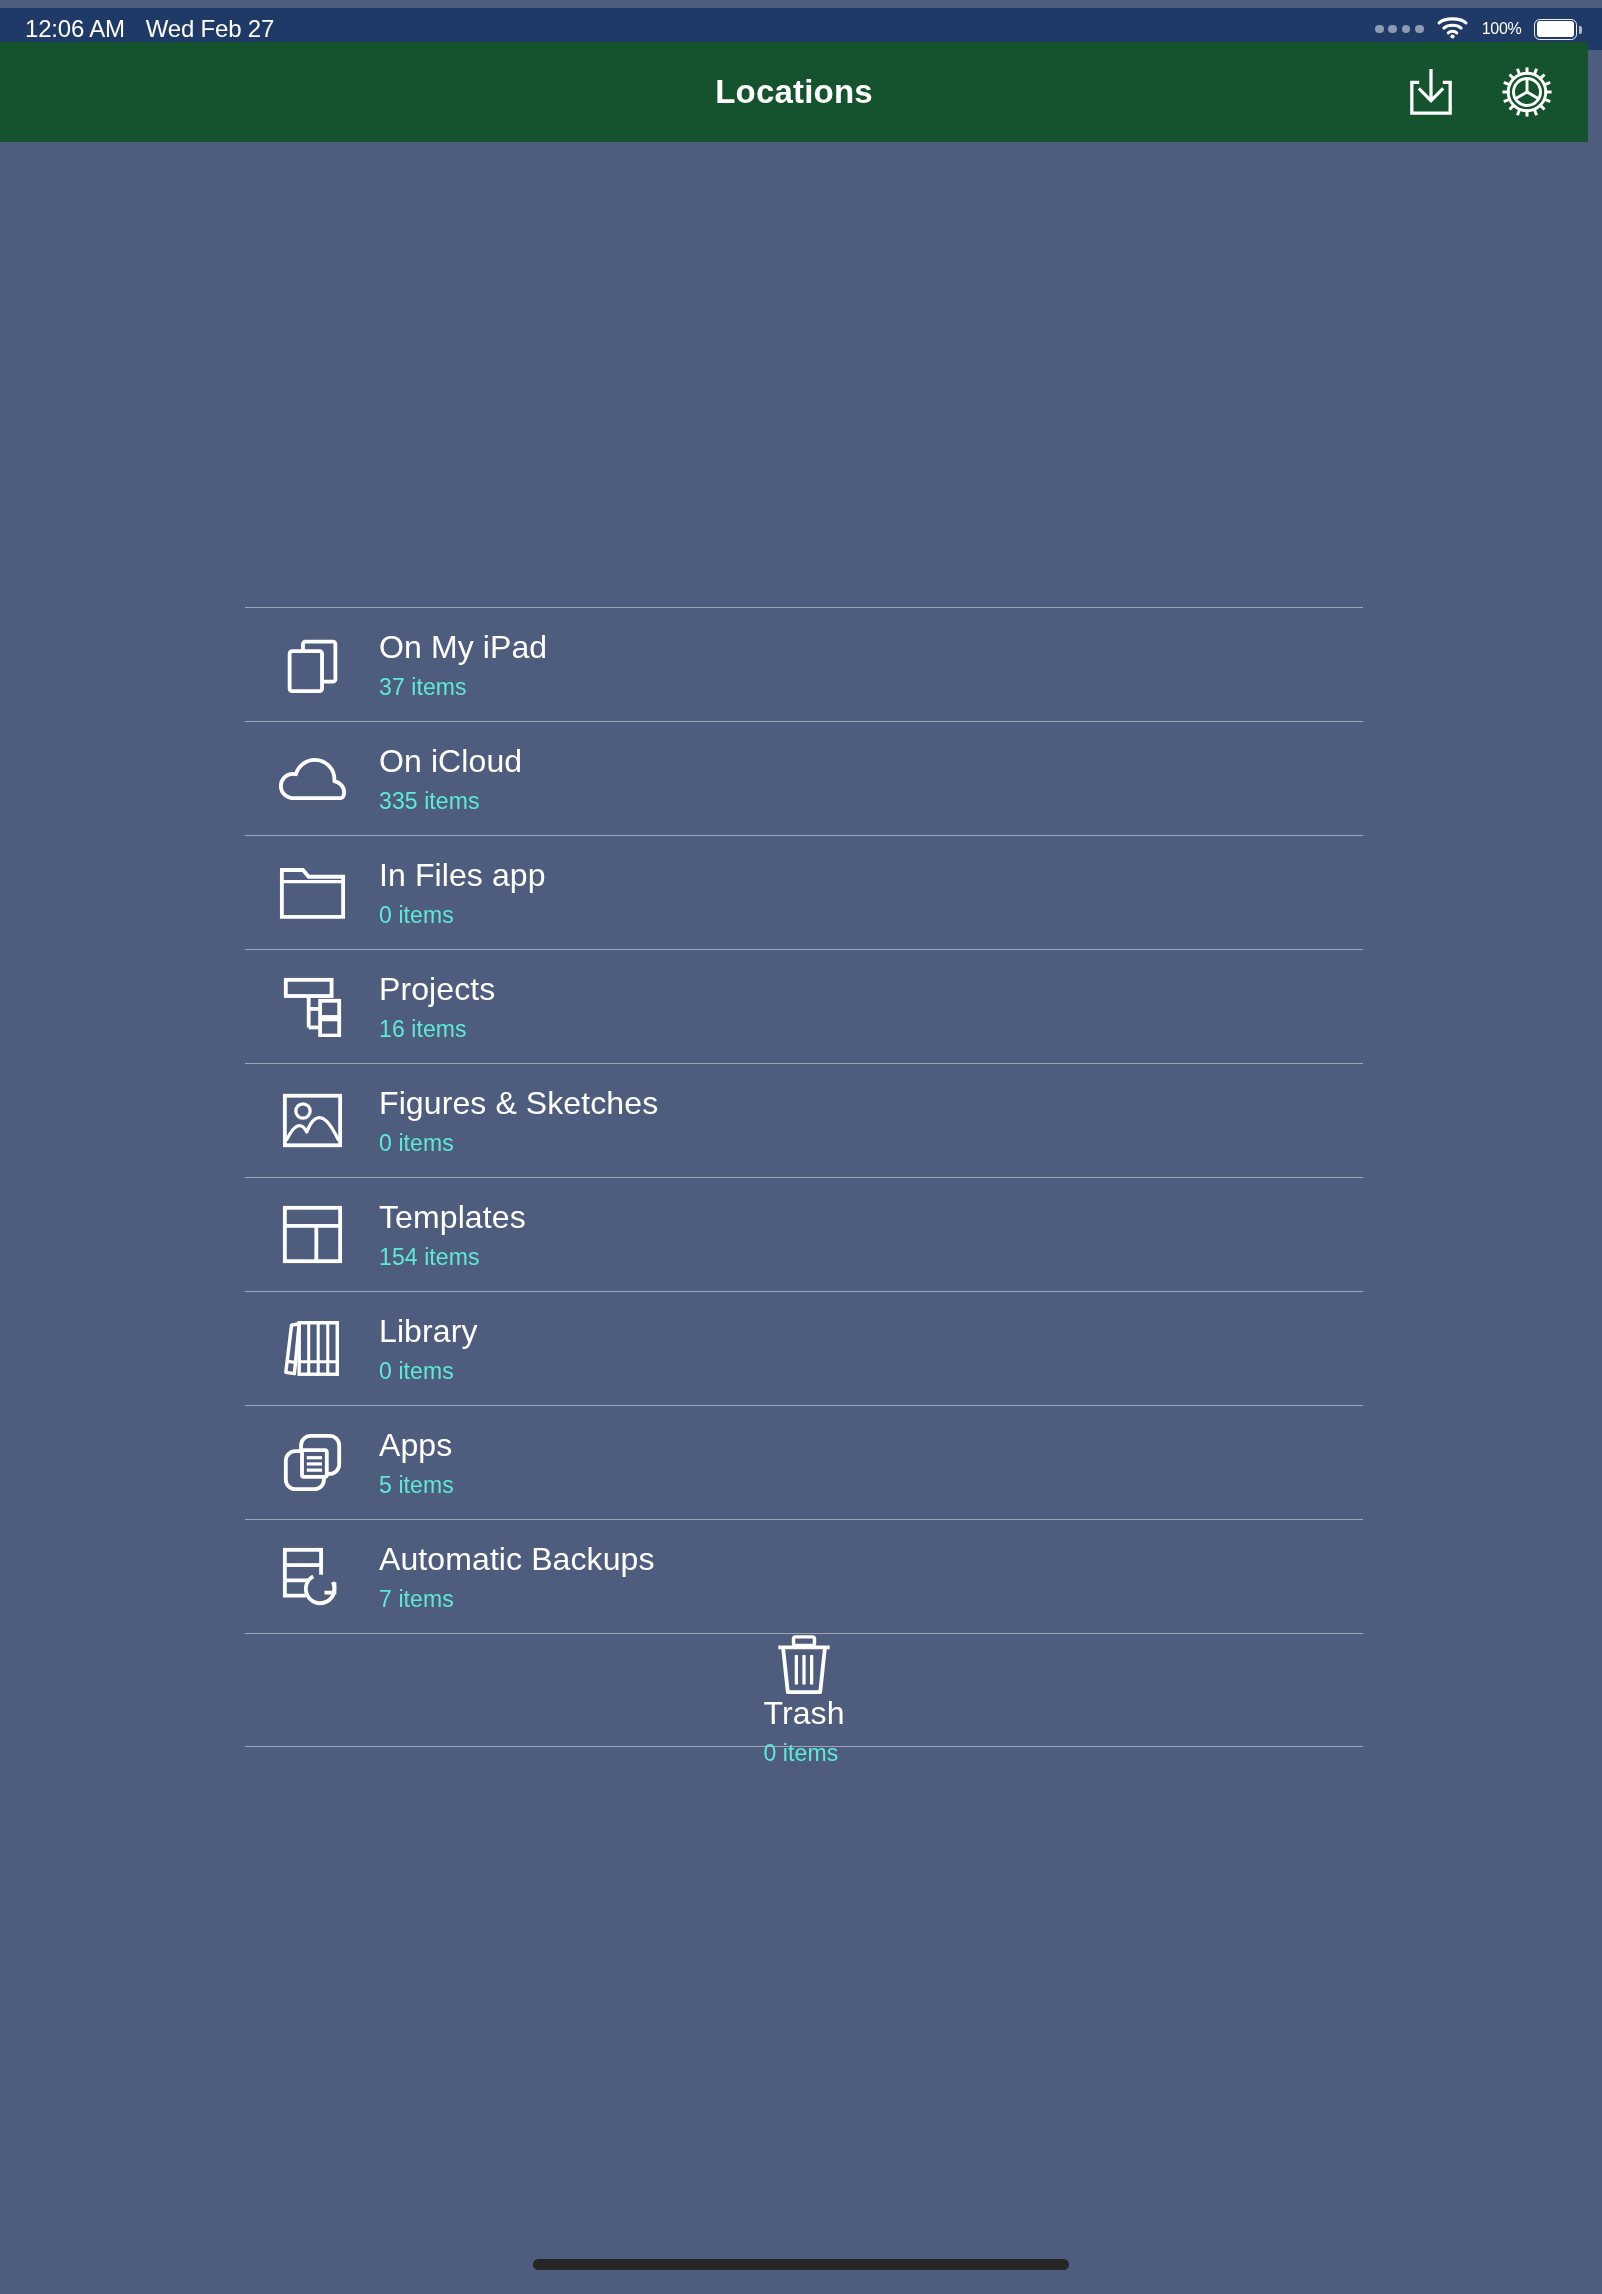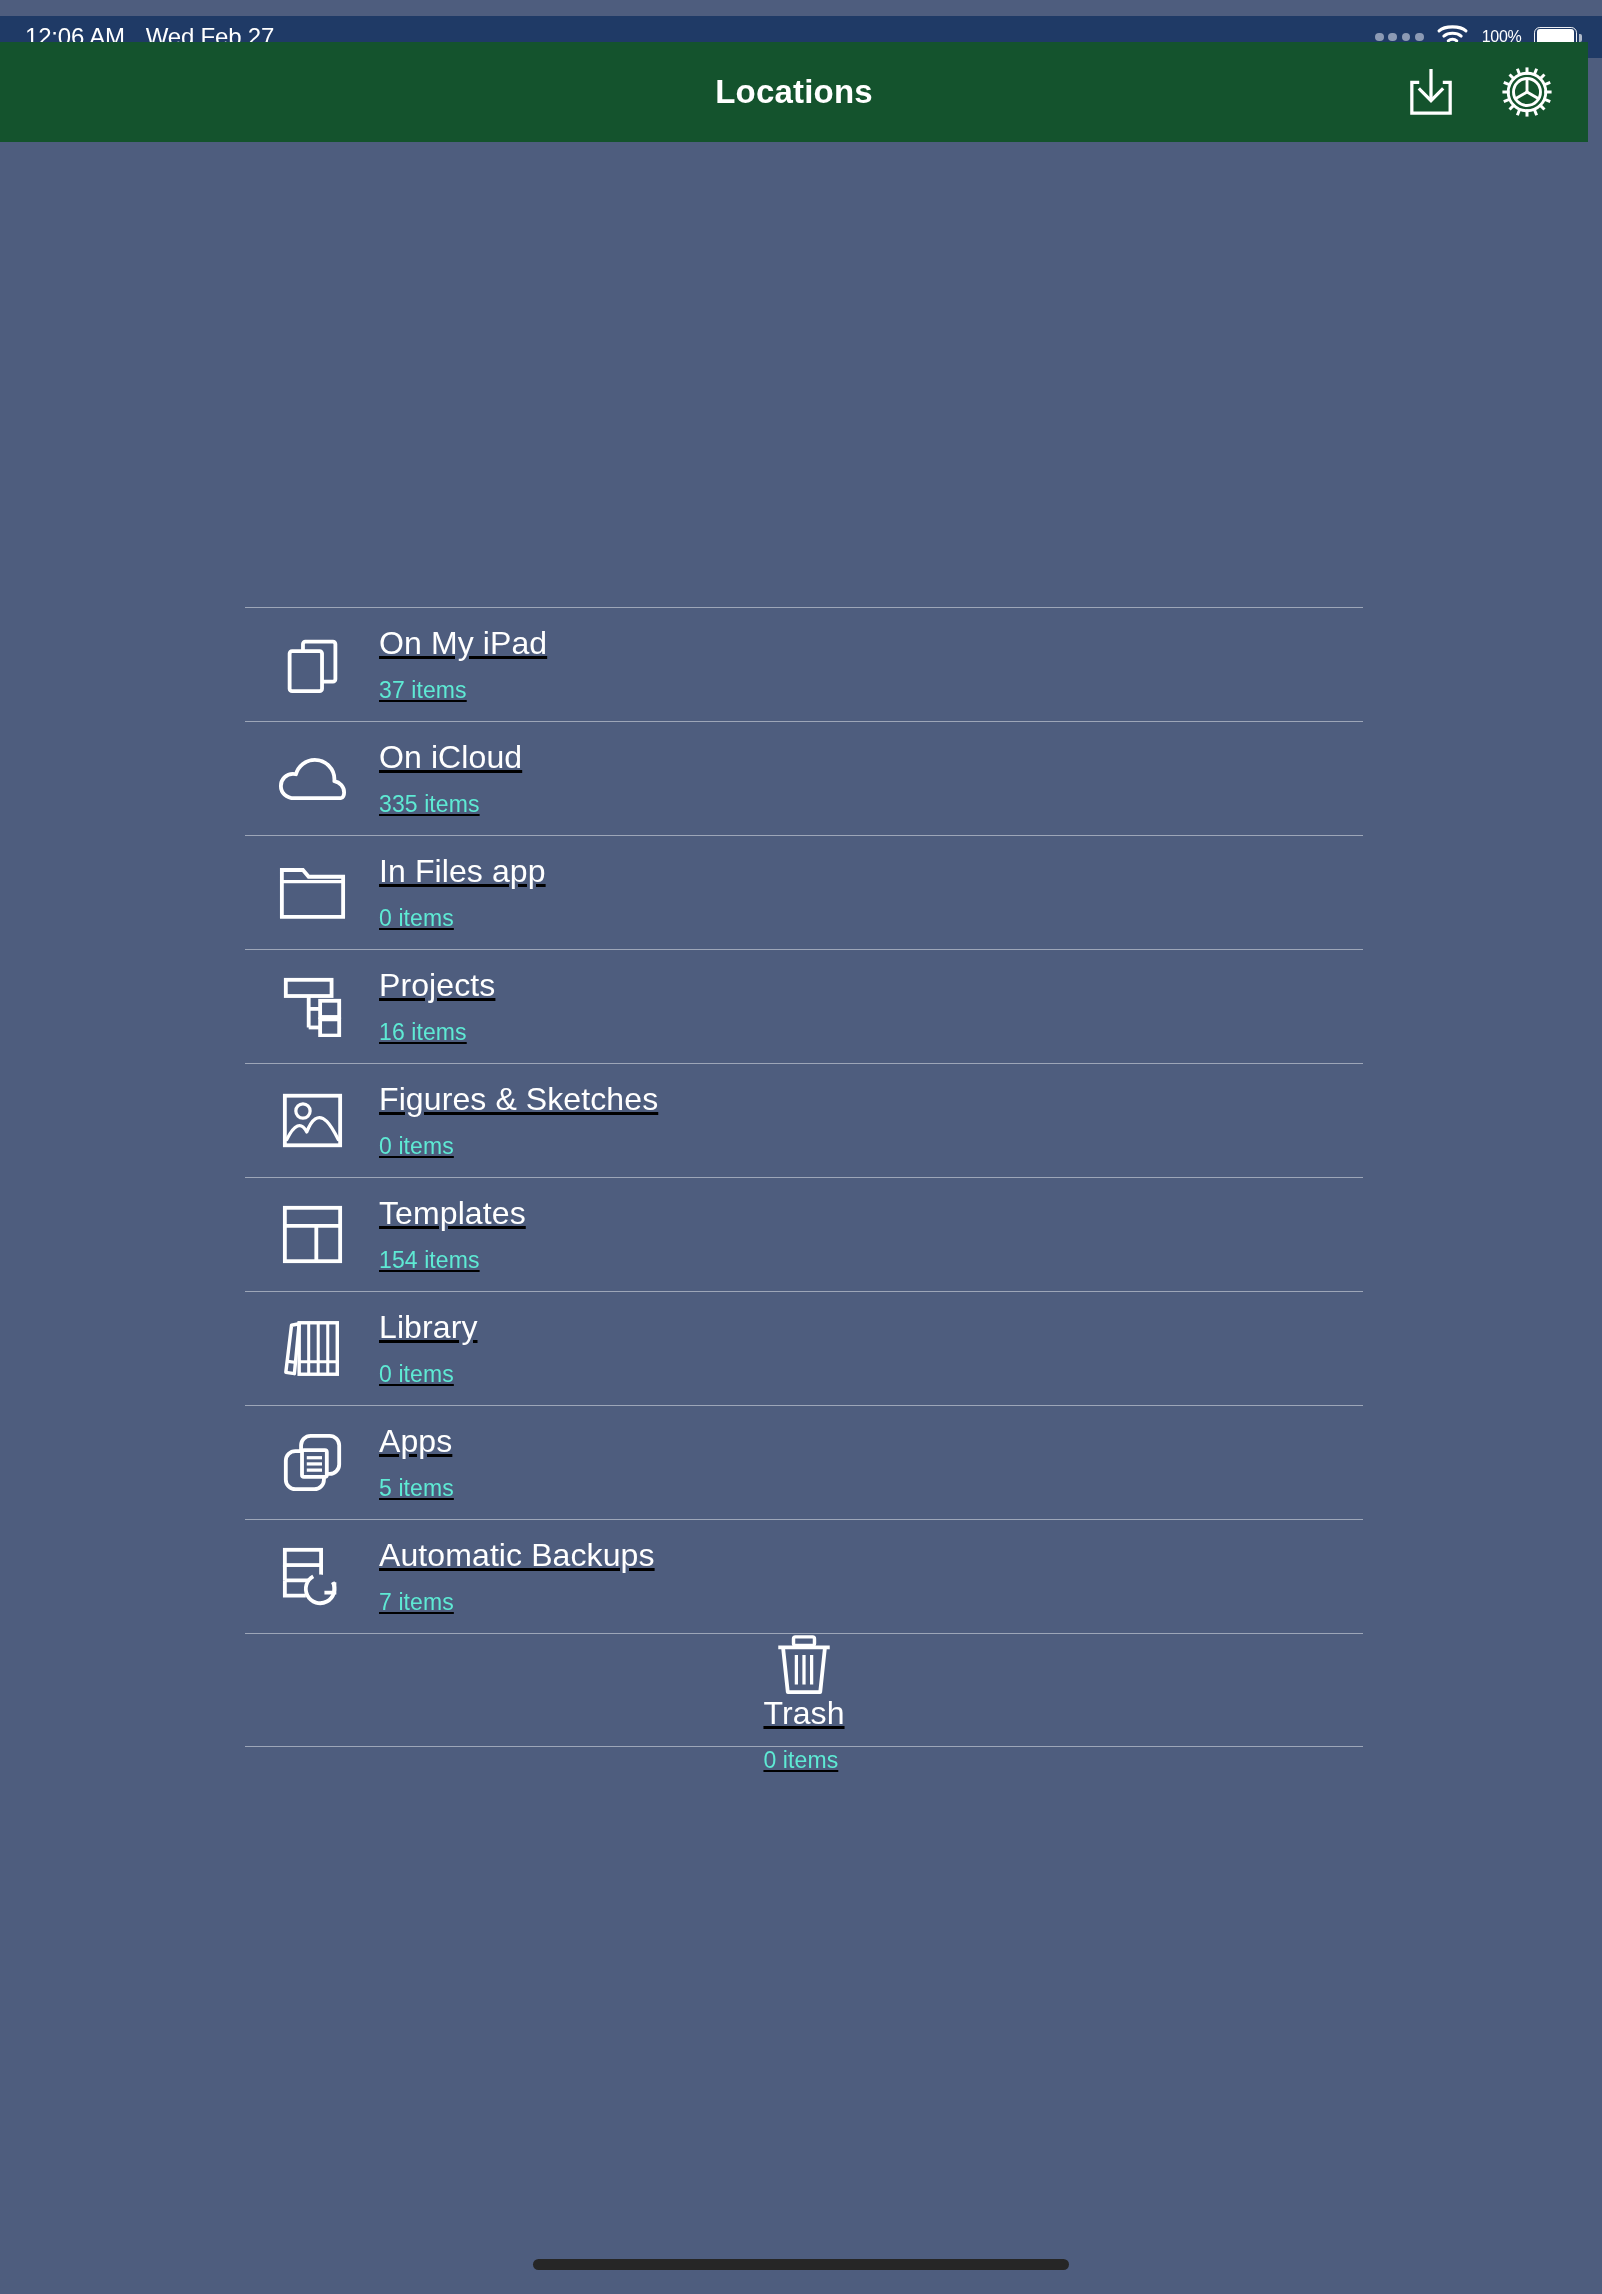--- a/index.html
+++ b/index.html
@@ -11,21 +11,21 @@
     overflow:hidden;
   }
   #screen {
     position:relative;
     width:1602px; height:2294px;
     background:#4e5d7e;
   }
 
   
   .statusbar {
-    position:absolute; top:16px; left:0;
+    position:absolute; top:8px; left:0;
     width:1602px; height:42px;
     background:#1f3a66;
     display:flex; align-items:center;
     padding:0 25px;
     color:#ffffff;
   }
   .sb-left { display:flex; align-items:center; gap:21px; }
   .sb-time { font-size:24px; letter-spacing:-0.2px; }
   .sb-date { font-size:24px; letter-spacing:-0.2px; }
   .sb-right {
@@ -88,21 +88,21 @@
     display:flex; align-items:center;
     border-top:1.4px solid rgba(255,255,255,0.45);
     cursor:pointer;
   }
   .row:last-child { border-bottom:1.4px solid rgba(255,255,255,0.45);flex-direction:column; }
   .row-icon {
     width:134px; min-width:134px;
     display:flex; align-items:center; justify-content:center;
   }
   .row-icon svg { display:block; }
-  .row-text { display:flex; flex-direction:column; justify-content:center; gap:15px;text-decoration:underline; }
+  .row-text { display:flex; flex-direction:column; justify-content:center; gap:8px; }
   .row-title {
     color:#ffffff;
     font-size:32px;
     line-height:37px;
     letter-spacing:0.1px;
   }
   .row-sub {
     color:#5eead4;
     font-size:23px;
     line-height:27px;

